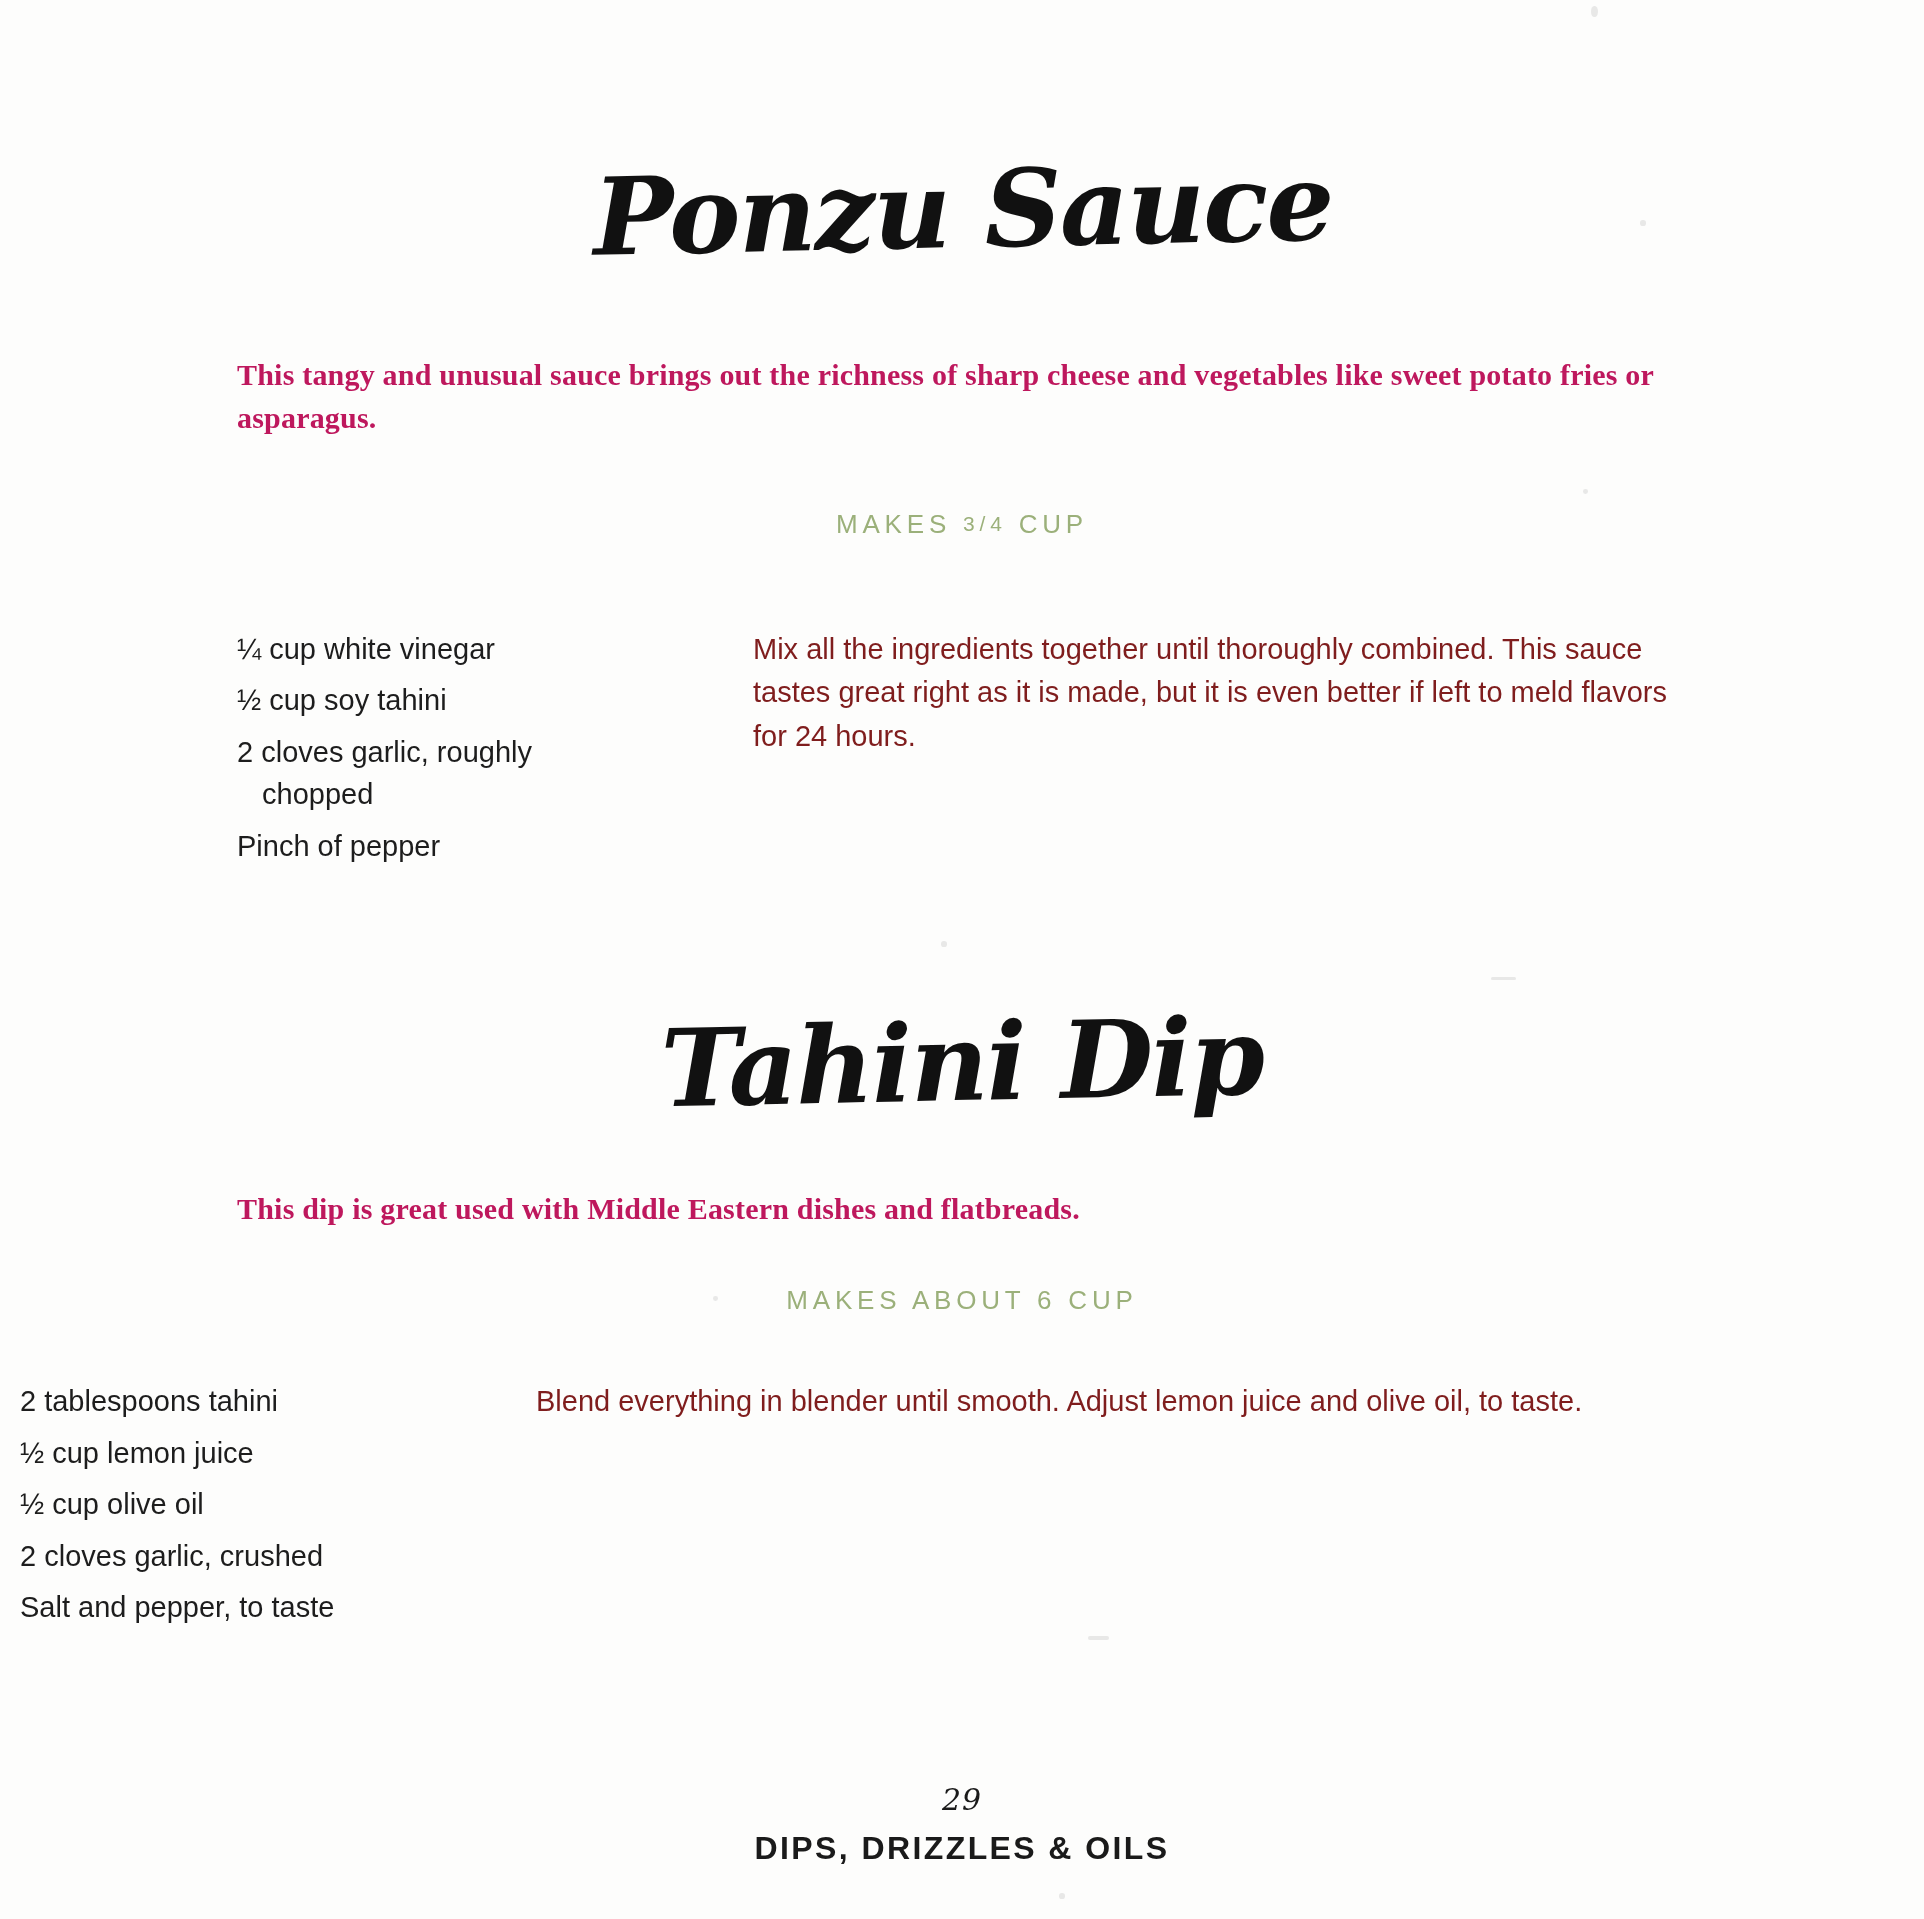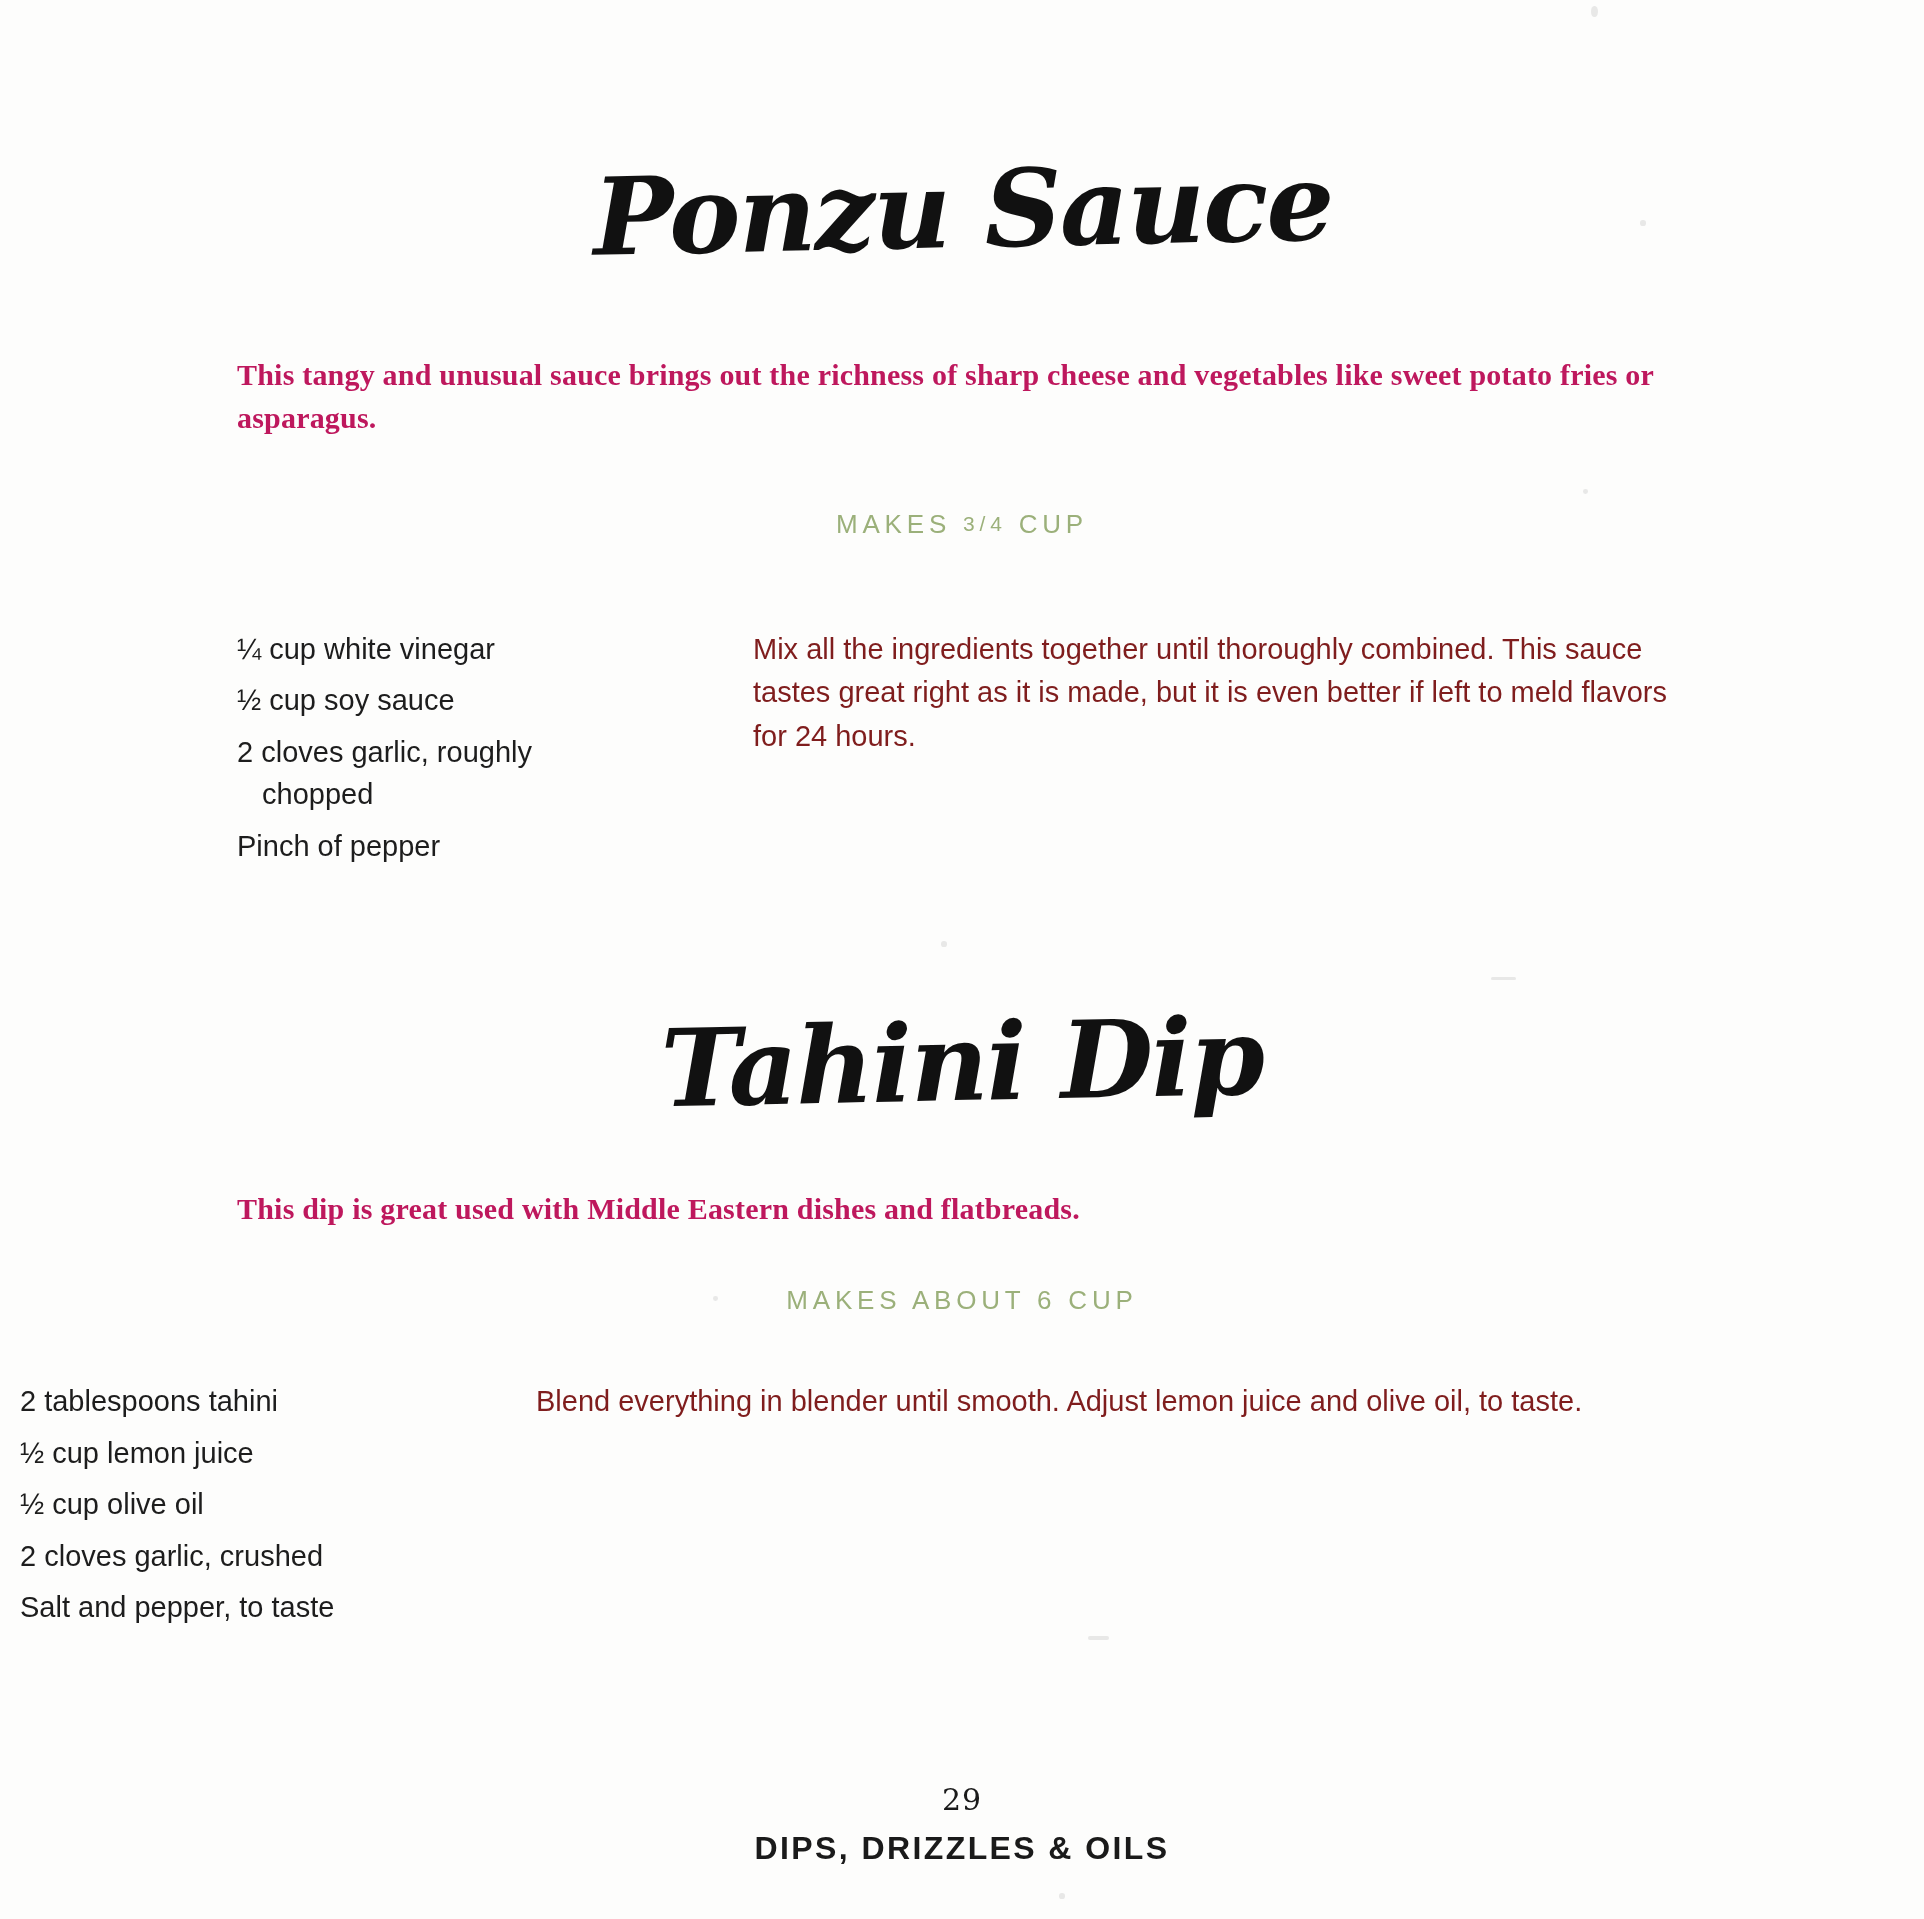--- a/index.html
+++ b/index.html
@@ -103,20 +103,21 @@
   
   .footer {
     position: absolute;
     left: 0;
     right: 0;
     bottom: 52px;
     text-align: center;
   }
   .folio {
     font-family: "DejaVu Serif", serif;
+    font-style: italic;
     font-size: 30px;
     color: #1a1a1a;
     letter-spacing: 1px;
   }
   .footer-label {
     margin-top: 13.4px;
     font-size: 32px;
     letter-spacing: 2.4px;
     font-weight: 700;
     color: #1a1a1a;
@@ -173,21 +174,21 @@
       </div>
     </div>
 
     <div class="pad columns" style="margin-top:88px;">
       <div class="col-ingredients">
         <ul class="ingredient-list">
           <li>
             <span>¼ cup white vinegar</span>
           </li>
           <li>
-            <span>½ cup soy sauce</span>
+            <span>½ cup soy tahini</span>
           </li>
           <li>
             <span>2 cloves garlic, roughly</span>
             <span class="cont">chopped</span>
           </li>
           <li>
             <span>Pinch of pepper</span>
           </li>
         </ul>
       </div>

